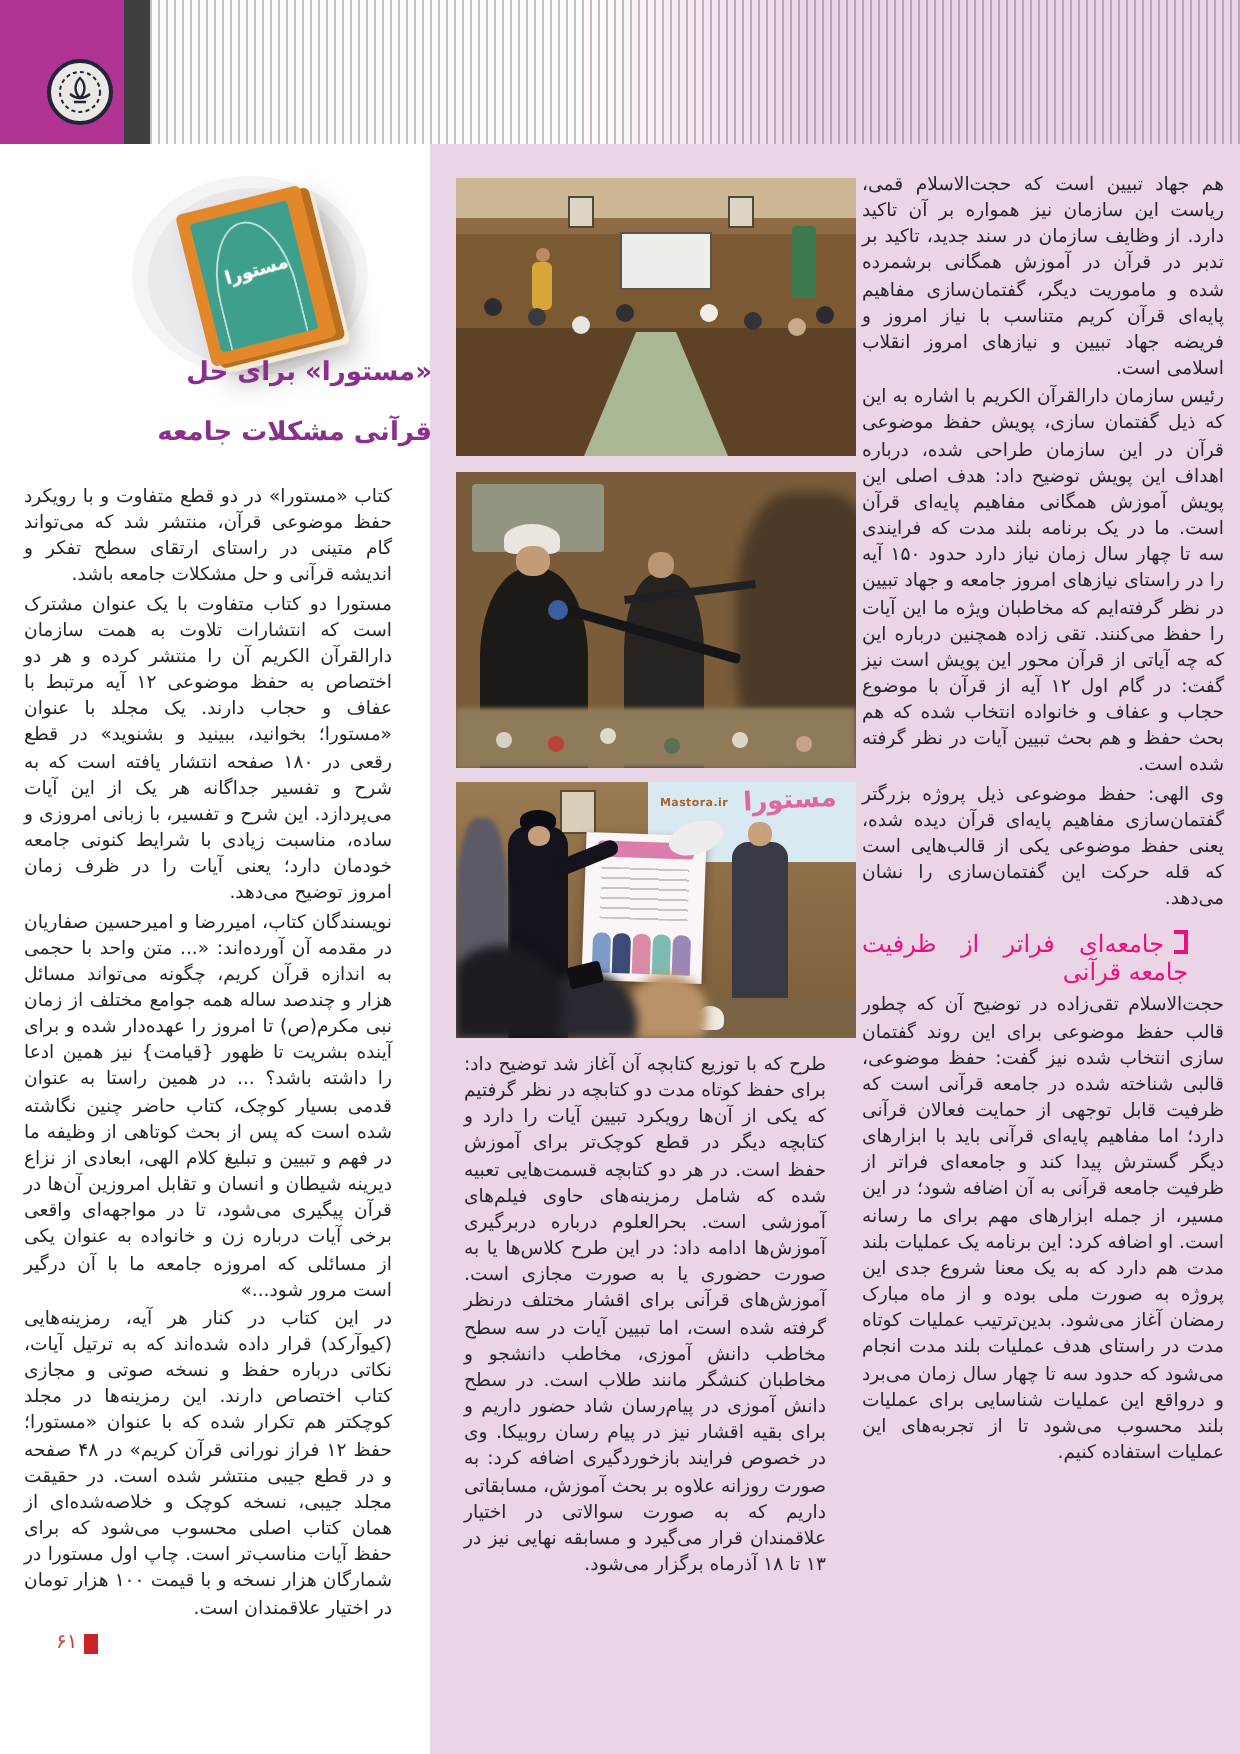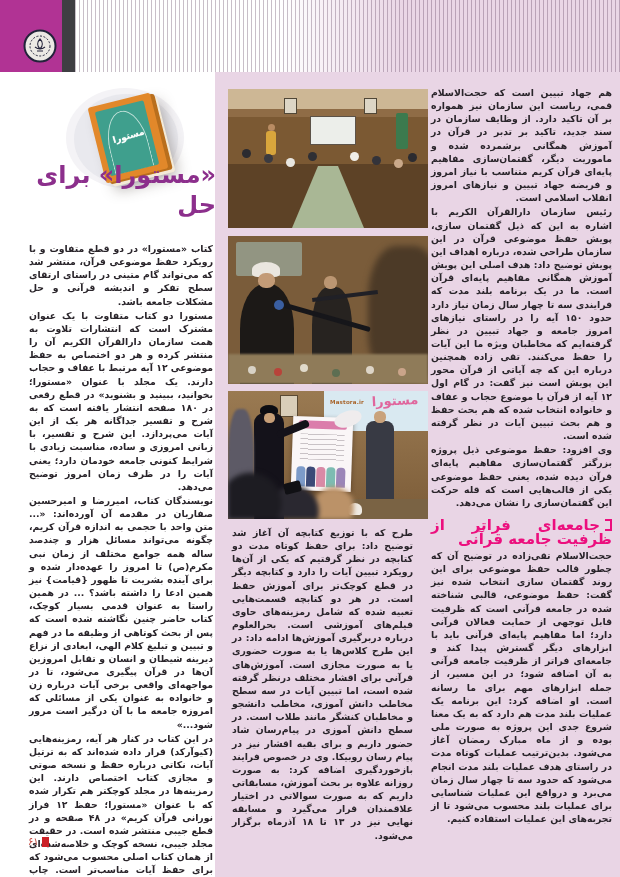--- a/index.html
+++ b/index.html
@@ -38,32 +38,32 @@
     border:1px solid #bfe0d8;border-bottom:none;
     border-radius:50% 50% 0 0 / 62% 62% 0 0;
   }
   .book-cover-text{
     position:absolute;left:2px;top:26px;width:100%;text-align:center;
     color:#ffffff;font-size:9px;font-weight:bold;transform:rotate(-2deg);
     text-shadow:0 0 1px rgba(255,255,255,.6);
   }
   
   .headline{
-    position:absolute;left:8px;top:160px;width:208px;direction:rtl;text-align:right;
-    color:#8c2f8c;font-weight:bold;font-size:24px;line-height:30px;letter-spacing:-0.2px;
+    position:absolute;left:8px;top:172px;width:208px;direction:rtl;text-align:right;
+    color:#8c2f8c;font-weight:bold;font-size:13px;line-height:30px;letter-spacing:-0.2px;
   }
   
   .col{position:absolute;direction:rtl;text-align:justify;color:#29242a;
        font-size:9.3px;line-height:13.15px;}
-  .col p{margin:0 0 1px 0;font-weight:bold;}
-  .col-left{left:29px;top:242px;width:184px;}
+  .col p{margin:0 0 1px 0;}
+  .col-left{left:12px;top:242px;width:184px;}
   .col-middle{left:232px;top:526px;width:181px;}
   .col-right{left:431px;top:86px;width:181px;}
   .subhead{
-    margin:9px 0 3px 0;color:#ec0f7e;font-weight:bold;font-size:15px;line-height:14px;
+    margin:9px 18px 3px 0;color:#ec0f7e;font-weight:normal;font-size:12px;line-height:14px;
   }
   .subhead-bullet{
     display:inline-block;width:5px;height:8px;margin-left:5px;
     border:2px solid #ec0f7e;border-left:none;vertical-align:-1px;
   }
   
   .photo{position:absolute;left:228px;width:200px;overflow:hidden;background:#7a5c3a;}
   .photo *{position:absolute;}
   #photo1{top:89px;height:139px;
     background:linear-gradient(180deg,#cdb795 0 20px,#8f6c46 20px 28px,#7b5933 28px 80px,#6b4c2a 80px 100%);}
@@ -116,21 +116,21 @@
   .ph3-man-face{left:146px;top:20px;width:12px;height:12px;background:#c9a27b;border-radius:45%;}
   .ph3-table{left:60px;bottom:0;width:140px;height:20px;background:#7a6344;}
   .ph3-teapot{left:120px;bottom:4px;width:14px;height:12px;background:#efeae2;border-radius:50% 50% 30% 30%;}
   .ph3-fg{left:0;bottom:0;width:126px;height:52px;filter:blur(2px);
     background:radial-gradient(circle at 18% 70%,#1d1c22 0 26%,transparent 30%),
                radial-gradient(circle at 52% 85%,#2a2830 0 30%,transparent 34%),
                radial-gradient(circle at 84% 78%,#bb9268 0 16%,transparent 20%);}
   .ph3-phone{left:56px;bottom:26px;width:17px;height:11px;background:#101014;border-radius:2px;transform:rotate(-14deg);}
   .ph3-scarfed{left:0;top:18px;width:26px;height:110px;background:#5d5a66;border-radius:40% 40% 0 0;filter:blur(1px);}
   
-  .folio{position:absolute;left:28px;top:816px;display:flex;align-items:center;gap:3px;margin-top:20px;}
+  .folio{position:absolute;left:28px;top:816px;display:flex;align-items:center;gap:3px;}
   .folio-num{color:#c4473f;font-size:10px;}
   .folio-box{width:7px;height:10px;background:#cb2128;}
 </style>
 </head>
 <body>
 
 <div class="band">
   <div class="stripe-field"></div>
   <div class="brand-block">
     <svg class="brand-logo" viewBox="0 0 34 34">
@@ -148,20 +148,21 @@
 <div class="book-circle"></div>
 <div class="book">
   <div class="book-inner">
     <div class="book-arch"></div>
     <div class="book-cover-text">مستورا</div>
   </div>
 </div>
 
 <div class="headline">
   <div>«مستورا» برای حل</div>
+  <div>قرآنی مشکلات جامعه</div>
 </div>
 
 <div class="photo" id="photo1">
   <div class="ph1-screen"></div>
   <div class="ph1-portrait" style="left:56px"></div>
   <div class="ph1-portrait" style="left:136px"></div>
   <div class="ph1-flag"></div>
   <div class="ph1-cam-head"></div>
   <div class="ph1-cameraman"></div>
   <div class="ph1-table"></div>
@@ -205,21 +206,21 @@
   <div class="ph3-table"></div>
   <div class="ph3-teapot"></div>
   <div class="ph3-scarfed"></div>
   <div class="ph3-fg"></div>
   <div class="ph3-phone"></div>
 </div>
 
 <div class="col col-right">
   <p>هم جهاد تبیین است که حجت‌الاسلام قمی، ریاست این سازمان نیز همواره بر آن تاکید دارد. از وظایف سازمان در سند جدید، تاکید بر تدبر در قرآن در آموزش همگانی برشمرده شده و ماموریت دیگر، گفتمان‌سازی مفاهیم پایه‌ای قرآن کریم متناسب با نیاز امروز و فریضه جهاد تبیین و نیازهای امروز انقلاب اسلامی است.</p>
   <p>رئیس سازمان دارالقرآن الکریم با اشاره به این که ذیل گفتمان سازی، پویش حفظ موضوعی قرآن در این سازمان طراحی شده، درباره اهداف این پویش توضیح داد: هدف اصلی این پویش آموزش همگانی مفاهیم پایه‌ای قرآن است. ما در یک برنامه بلند مدت که فرایندی سه تا چهار سال زمان نیاز دارد حدود ۱۵۰ آیه را در راستای نیازهای امروز جامعه و جهاد تبیین در نظر گرفته‌ایم که مخاطبان ویژه ما این آیات را حفظ می‌کنند. تقی زاده همچنین درباره این که چه آیاتی از قرآن محور این پویش است نیز گفت: در گام اول ۱۲ آیه از قرآن با موضوع حجاب و عفاف و خانواده انتخاب شده که هم بحث حفظ و هم بحث تبیین آیات در نظر گرفته شده است.</p>
-  <p>وی افزود: حفظ موضوعی ذیل پروژه بزرگتر گفتمان‌سازی مفاهیم پایه‌ای قرآن دیده شده، یعنی حفظ موضوعی یکی از قالب‌هایی است که قله حرکت این گفتمان‌سازی را نشان می‌دهد.</p>
+  <p>وی الهی: حفظ موضوعی ذیل پروژه بزرگتر گفتمان‌سازی مفاهیم پایه‌ای قرآن دیده شده، یعنی حفظ موضوعی یکی از قالب‌هایی است که قله حرکت این گفتمان‌سازی را نشان می‌دهد.</p>
   <h3 class="subhead"><span class="subhead-bullet"></span><span>جامعه‌ای فراتر از ظرفیت جامعه قرآنی</span></h3>
   <p>حجت‌الاسلام تقی‌زاده در توضیح آن که چطور قالب حفظ موضوعی برای این روند گفتمان سازی انتخاب شده نیز گفت: حفظ موضوعی، قالبی شناخته شده در جامعه قرآنی است که ظرفیت قابل توجهی از حمایت فعالان قرآنی دارد؛ اما مفاهیم پایه‌ای قرآنی باید با ابزارهای دیگر گسترش پیدا کند و جامعه‌ای فراتر از ظرفیت جامعه قرآنی به آن اضافه شود؛ در این مسیر، از جمله ابزارهای مهم برای ما رسانه است. او اضافه کرد: این برنامه یک عملیات بلند مدت هم دارد که به یک معنا شروع جدی این پروژه به صورت ملی بوده و از ماه مبارک رمضان آغاز می‌شود. بدین‌ترتیب عملیات کوتاه مدت در راستای هدف عملیات بلند مدت انجام می‌شود که حدود سه تا چهار سال زمان می‌برد و درواقع این عملیات شناسایی برای عملیات بلند محسوب می‌شود تا از تجربه‌های این عملیات استفاده کنیم.</p>
 </div>
 
 <div class="col col-middle">
   <p>طرح که با توزیع کتابچه آن آغاز شد توضیح داد: برای حفظ کوتاه مدت دو کتابچه در نظر گرفتیم که یکی از آن‌ها رویکرد تبیین آیات را دارد و کتابچه دیگر در قطع کوچک‌تر برای آموزش حفظ است. در هر دو کتابچه قسمت‌هایی تعبیه شده که شامل رمزینه‌های حاوی فیلم‌های آموزشی است. بحرالعلوم درباره دربرگیری آموزش‌ها ادامه داد: در این طرح کلاس‌ها یا به صورت حضوری یا به صورت مجازی است. آموزش‌های قرآنی برای اقشار مختلف درنظر گرفته شده است، اما تبیین آیات در سه سطح مخاطب دانش آموزی، مخاطب دانشجو و مخاطبان کنشگر مانند طلاب است. در سطح دانش آموزی در پیام‌رسان شاد حضور داریم و برای بقیه اقشار نیز در پیام رسان روبیکا. وی در خصوص فرایند بازخوردگیری اضافه کرد: به صورت روزانه علاوه بر بحث آموزش، مسابقاتی داریم که به صورت سوالاتی در اختیار علاقمندان قرار می‌گیرد و مسابقه نهایی نیز در ۱۳ تا ۱۸ آذرماه برگزار می‌شود.</p>
 </div>
 
 <div class="col col-left">
   <p>کتاب «مستورا» در دو قطع متفاوت و با رویکرد حفظ موضوعی قرآن، منتشر شد که می‌تواند گام متینی در راستای ارتقای سطح تفکر و اندیشه قرآنی و حل مشکلات جامعه باشد.</p>

